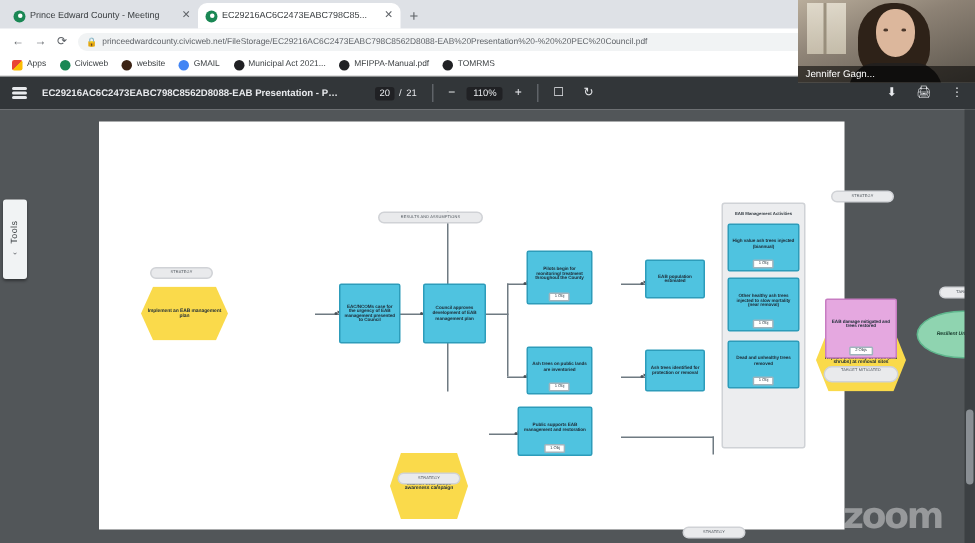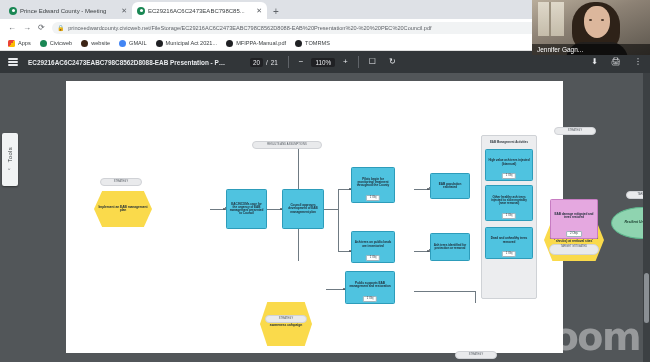--- a/index.html
+++ b/index.html
@@ -127,22 +127,22 @@
   .arrowhead{ position:absolute; width:0;height:0;
     border-left:2.4px solid #4a5258; border-top:1.7px solid transparent; border-bottom:1.7px solid transparent;}
   .dot{ position:absolute; width:2.2px;height:2.2px;border-radius:50%;background:#4a5258;}
 
   
   .scrollbar{ position:absolute; right:0; top:73px; width:7px; height:289px; background:#3c4043;}
   .scrollthumb{ position:absolute; right:1px; top:200px; width:5px; height:50px; background:#8a8f94; border-radius:3px;}
 
   
   .zoom-wm{
-    position:absolute; right:10px; bottom:6px;
-    font-size:38px; font-weight:bold; color:rgba(255,255,255,.40);
+    position:absolute; right:22px; bottom:6px;
+    font-size:24px; font-weight:bold; color:rgba(255,255,255,.40);
     letter-spacing:-1.5px; line-height:1; font-family:"DejaVu Sans", sans-serif;
   }
   .video-tile{
     position:absolute; right:0; top:0; width:118px; height:55px;
     background:linear-gradient(160deg,#b9ad9b 0%,#8d8275 40%,#5c564d 100%);
     overflow:hidden;
   }
   .vt-window{ position:absolute; left:6px; top:2px; width:26px; height:34px;
     background:linear-gradient(180deg,#e8e2d4,#cfc7b4); opacity:.85;}
   .vt-window::after{content:"";position:absolute;left:11px;top:0;width:1.5px;height:100%;background:#9a907d;}

